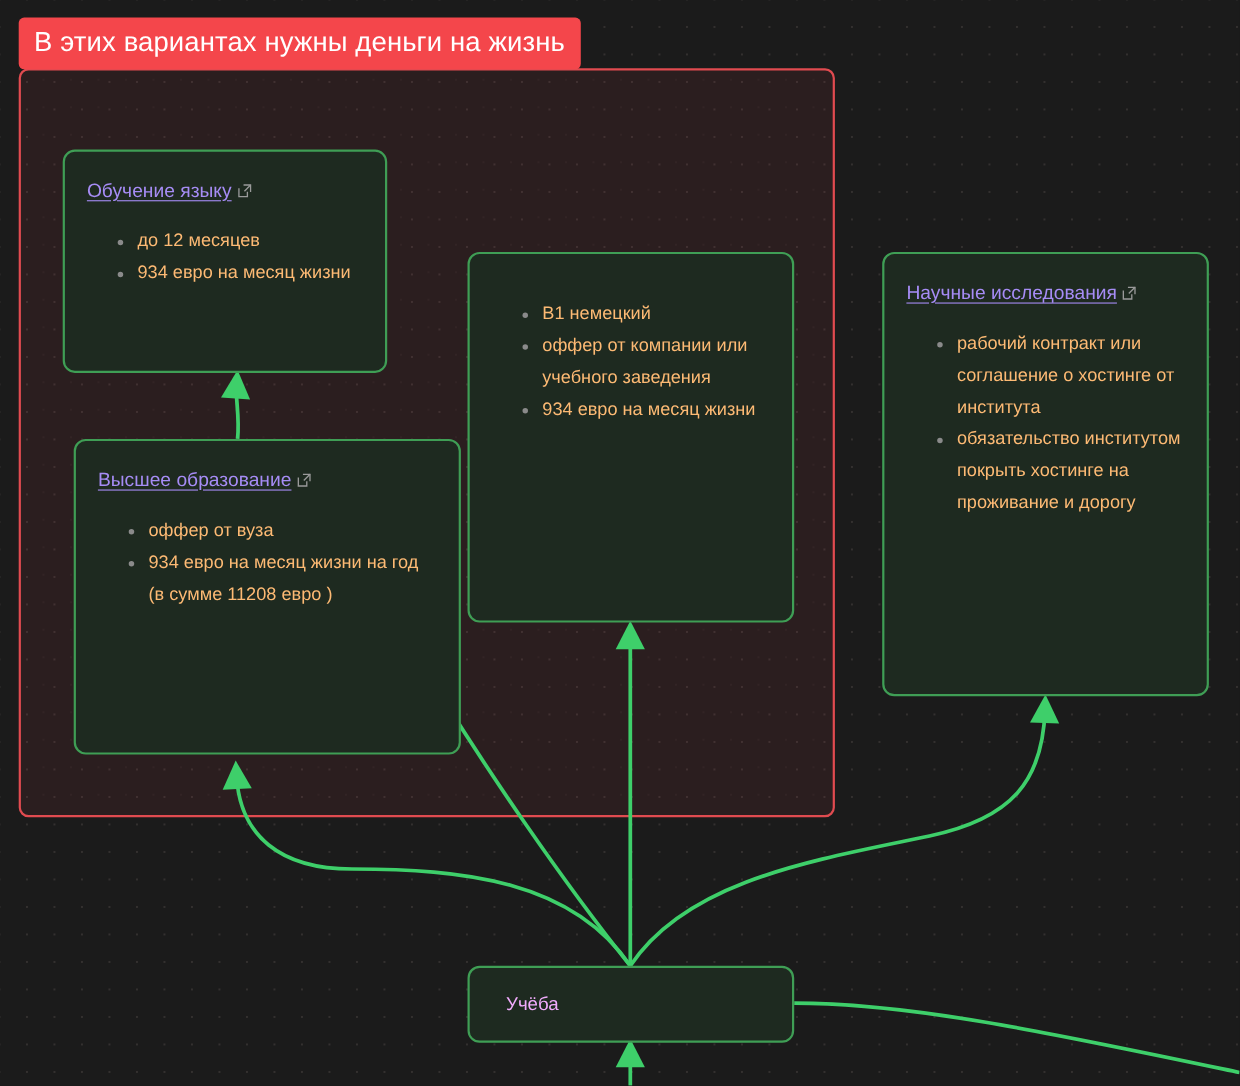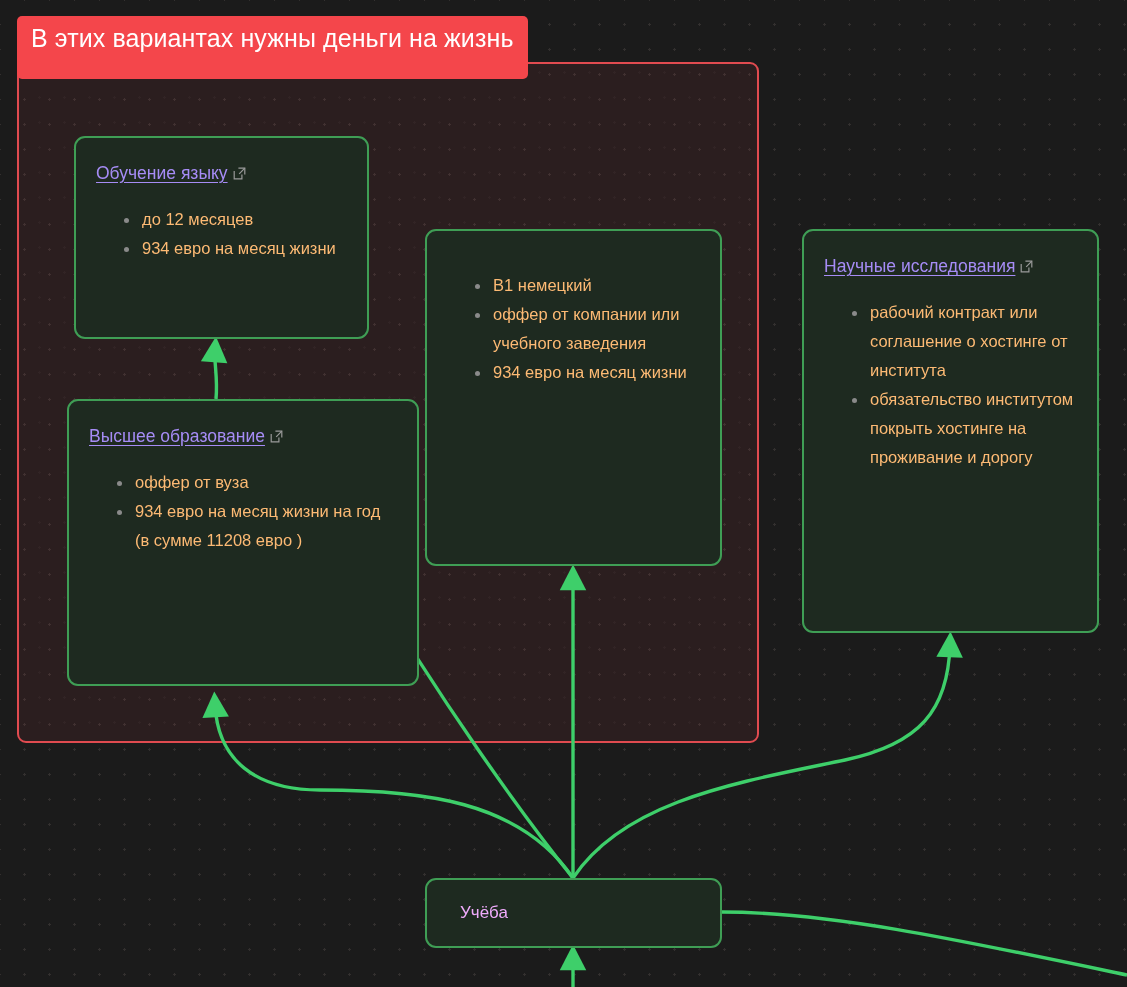--- a/index.html
+++ b/index.html
@@ -43,21 +43,21 @@
   }
 
   .group-label {
     position: absolute;
     left: 17px;
     top: 16px;
     background: #f4464b;
     color: #ffffff;
     font-size: 25px;
     line-height: 1;
-    padding: 10px 14px 28px 14px;
+    padding: 10px 14px 12px 14px;
     border-radius: 5px;
     white-space: nowrap;
     letter-spacing: 0.1px;
     z-index: 6;
   }
 
   
   .edges {
     position: absolute;
     inset: 0;
@@ -114,21 +114,21 @@
     position: absolute;
     left: 0;
     top: 13px;
     width: 5px;
     height: 5px;
     border-radius: 50%;
     background: #8a8a8a;
   }
 
   
-  #node-language      { left: 74px;  top: 136px; width: 295px; height: 203px; }
+  #node-language      { left: 57px;  top: 136px; width: 295px; height: 203px; }
   #node-higher-edu    { left: 67px;  top: 399px; width: 352px; height: 287px; }
   #node-professional  { left: 425px; top: 229px; width: 297px; height: 337px; }
   #node-research      { left: 802px; top: 229px; width: 297px; height: 404px; }
 
   #node-study {
     left: 425px; top: 878px; width: 297px; height: 70px;
     padding: 0 0 0 33px;
     display: flex; align-items: center;
   }
   .node-plain-label {

